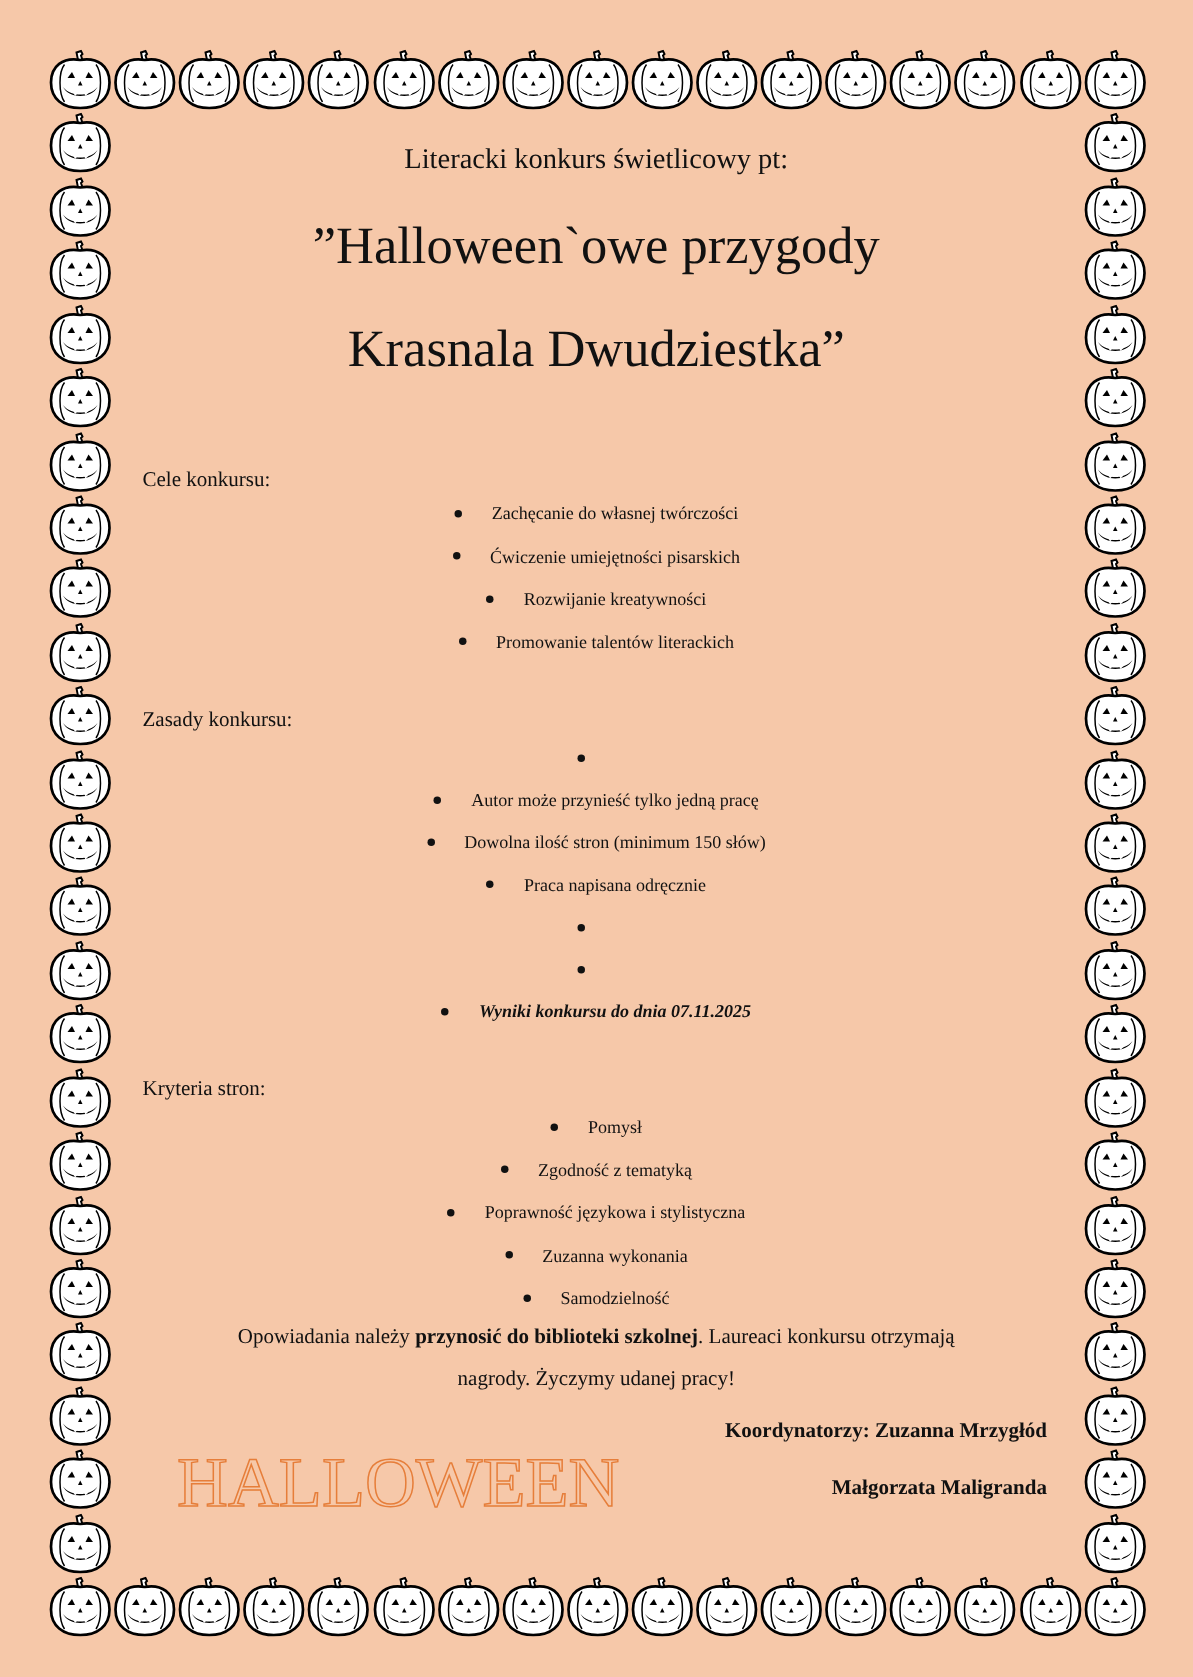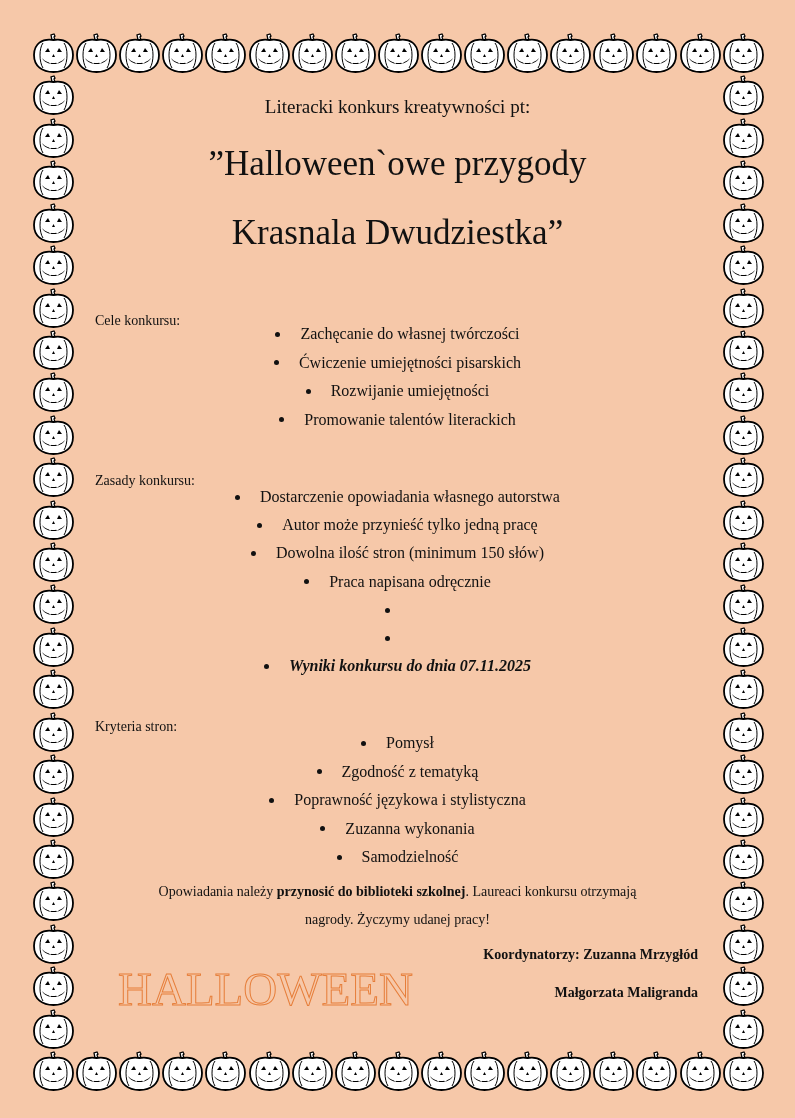--- a/index.html
+++ b/index.html
@@ -12,21 +12,21 @@
   .pumpkin { position: absolute; width: 43px; height: 42px; }
   .pumpkin svg { width: 43px; height: 42px; display: block; }
 
   .line { position: absolute; left: 0; width: 795px; text-align: center; white-space: nowrap; }
   .subtitle { top: 96px; font-size: 19px; }
   .title1 { top: 144px; font-size: 35px; }
   .title2 { top: 213px; font-size: 35px; }
 
   .section-label { position: absolute; left: 95px; font-size: 14px; margin-top: 24px; }
 
-  .bullet-item { position: absolute; left: 0; width: 795px; text-align: center; font-size: 16px; white-space: nowrap; }
+  .bullet-item { position: absolute; left: 0; width: 795px; text-align: center; font-size: 12px; white-space: nowrap; margin-top: 10px; }
   .bullet-item .dot { display: inline-block; width: 5px; height: 5px; border-radius: 50%; background: #111; vertical-align: middle; margin-right: 20px; position: relative; top: -1px; }
   .bullet-item.bold { font-weight: bold; }
 
   .closing { position: absolute; left: 0; width: 795px; text-align: center; font-size: 14px; line-height: 28px; }
   .closing b { font-weight: bold; }
 
   .coord { position: absolute; right: 97px; font-size: 14px; font-weight: bold; white-space: nowrap; }
 
   .halloween-art { position: absolute; left: 118px; top: 962px; font-family: "Liberation Serif", serif;
     font-size: 47px; color: transparent; -webkit-text-stroke: 1px #E67E3A; letter-spacing: 0px; white-space: nowrap; }
@@ -1150,35 +1150,35 @@
   <path d="M13 19 L16 15 L18 19 Z" fill="#000"></path>
   <path d="M25 19 L27 15 L30 19 Z" fill="#000"></path>
   <path d="M20 24 L21.5 21 L23 24 Z" fill="#000"></path>
   <path d="M10 25 C14 33 29 33 33 25 C30 29 25 30 21.5 30 C18 30 13 29 10 25 Z" fill="#000"></path>
   <path d="M17 29 L18 31 L20 29 Z" fill="#fff"></path>
   <path d="M24 29 L25 31 L27 29 Z" fill="#fff"></path>
 </svg>
     </div>
   </div>
 
-<div class="line subtitle">Literacki konkurs kreatywności pt:</div>
+<div class="line subtitle">Literacki konkurs świetlicowy pt:</div>
 <div class="line title1">”Halloween`owe przygody</div>
 <div class="line title2">Krasnala Dwudziestka”</div>
 
 <div class="section-label" style="top:289px">Cele konkursu:</div>
 <div id="goals-list">
     <div class="bullet-item" style="top: 325px;"><span class="dot"></span><span>Zachęcanie do własnej twórczości</span></div>
     <div class="bullet-item" style="top: 353.5px;"><span class="dot"></span><span>Ćwiczenie umiejętności pisarskich</span></div>
-    <div class="bullet-item" style="top: 382px;"><span class="dot"></span><span>Rozwijanie umiejętności</span></div>
+    <div class="bullet-item" style="top: 382px;"><span class="dot"></span><span>Rozwijanie kreatywności</span></div>
     <div class="bullet-item" style="top: 410.5px;"><span class="dot"></span><span>Promowanie talentów literackich</span></div>
   </div>
 
 <div class="section-label" style="top:449px">Zasady konkursu:</div>
 <div id="rules-list">
-    <div class="bullet-item" style="top: 488px;"><span class="dot"></span><span>Dostarczenie opowiadania własnego autorstwa</span></div>
+    <div class="bullet-item" style="top: 488px;"><span class="dot"></span></div>
     <div class="bullet-item" style="top: 516.2px;"><span class="dot"></span><span>Autor może przynieść tylko jedną pracę</span></div>
     <div class="bullet-item" style="top: 544.4px;"><span class="dot"></span><span>Dowolna ilość stron (minimum  150 słów)</span></div>
     <div class="bullet-item" style="top: 572.6px;"><span class="dot"></span><span>Praca napisana odręcznie</span></div>
     <div class="bullet-item" style="top: 600.8px;"><span class="dot"></span></div>
     <div class="bullet-item bold" style="top: 629px;"><span class="dot"></span></div>
     <div class="bullet-item bold" style="top: 657.2px; font-style: italic;"><span class="dot"></span><span>Wyniki konkursu do dnia 07.11.2025</span></div>
   </div>
 
 <div class="section-label" style="top:695px">Kryteria stron:</div>
 <div id="criteria-list">

